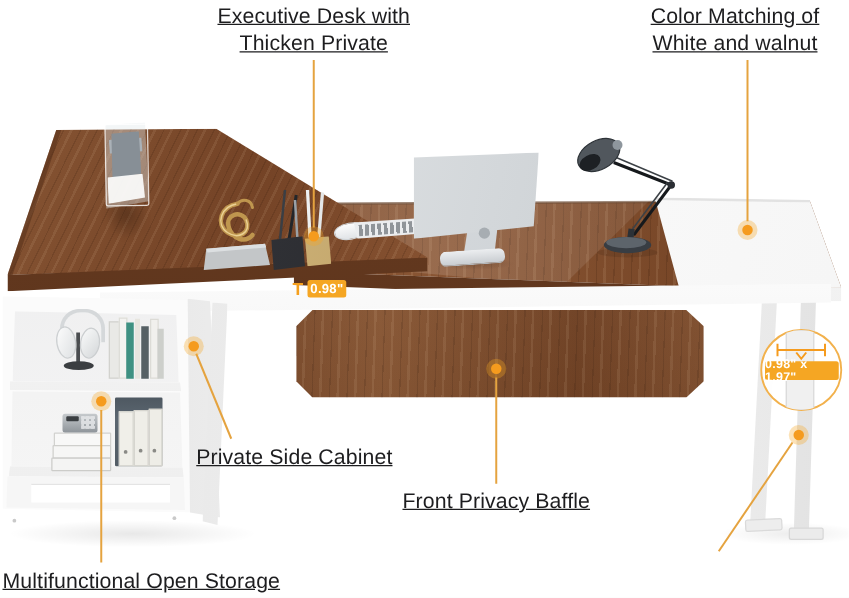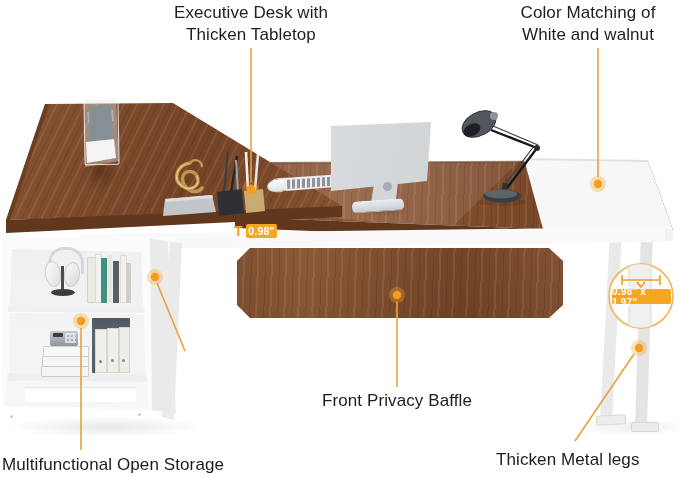--- a/index.html
+++ b/index.html
@@ -14,21 +14,21 @@
   .wood-edge{background:linear-gradient(180deg,#6b3d21,#55301a);}
   .grain::after{content:"";position:absolute;inset:0;
     background:repeating-linear-gradient(92deg,rgba(255,222,185,.10) 0 2px,rgba(0,0,0,0) 2px 8px,rgba(52,25,9,.18) 8px 9px,rgba(0,0,0,0) 9px 14px);}
   .grain-r::after{content:"";position:absolute;inset:0;
     background:repeating-linear-gradient(116deg,rgba(255,222,185,.09) 0 2px,rgba(0,0,0,0) 2px 7px,rgba(52,25,9,.17) 7px 8px,rgba(0,0,0,0) 8px 12px);}
   
   .white-top{background:linear-gradient(105deg,#ffffff,#f5f5f5);}
   .panel{background:#fbfbfb;}
   
   .lbl{position:absolute;font-size:17px;line-height:22px;color:#1d1d1f;letter-spacing:.1px;
-       white-space:nowrap;z-index:60;}
+       white-space:nowrap;z-index:60;text-decoration:underline;}
   .lbl.center{text-align:center;}
   .badge{position:absolute;background:#F5A623;color:#ffffff;font-weight:bold;font-size:10.5px;
          display:flex;align-items:center;justify-content:center;border-radius:2px;
          letter-spacing:.2px;z-index:62;}
   .tmark{position:absolute;color:#F5A01E;font-size:14px;font-weight:bold;z-index:62;}
   svg{display:block;}
   #overlay{position:absolute;left:0;top:0;z-index:58;pointer-events:none;}
 </style>
 </head>
 <body>
@@ -207,23 +207,23 @@
       </g>
     </g>
   </svg>
 
   <div class="tmark" style="left:234px;top:223px;">T</div>
   <div class="badge" style="left:246px;top:224px;width:31px;height:14px;">0.98"</div>
   <div class="badge" style="left:612px;top:289px;width:59px;height:15px;font-size:10px;">0.98" x 1.97"</div>
 
   <div class="lbl center" style="left:131px;top:2px;width:240px;">
     <span style="display:block;">Executive Desk with</span>
-    <span style="display:block;">Thicken Tabletop</span>
+    <span style="display:block;">Thicken Private</span>
   </div>
   <div class="lbl center" style="left:467px;top:2px;width:242px;">
     <span style="display:block;">Color Matching of</span>
     <span style="display:block;">White and walnut</span>
   </div>
+  <div class="lbl" style="left:157px;top:355px;">Private Side Cabinet</div>
   <div class="lbl" style="left:2px;top:454px;">Multifunctional Open Storage</div>
   <div class="lbl center" style="left:297px;top:390px;width:200px;">Front Privacy Baffle</div>
-  <div class="lbl" style="left:496px;top:449px;">Thicken Metal legs</div>
 
 </div>
 
 </body></html>

